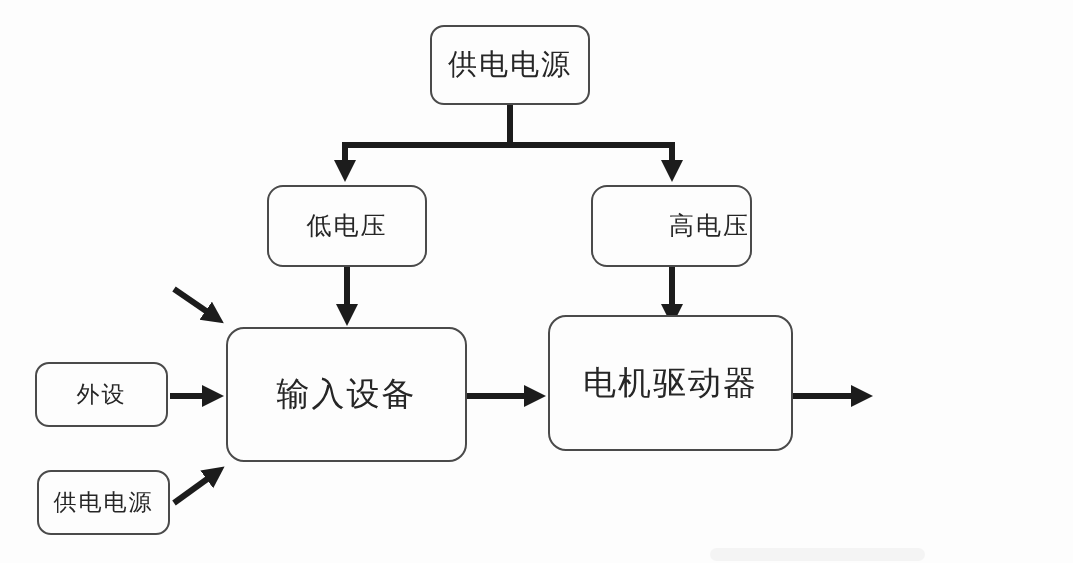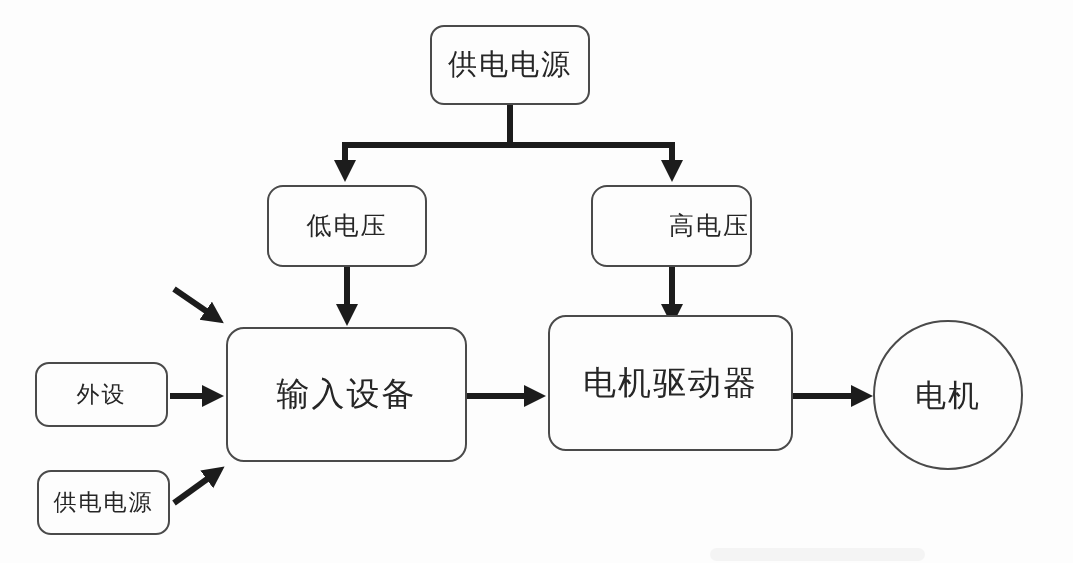--- a/index.html
+++ b/index.html
@@ -102,19 +102,16 @@
   </div>
 
   <div class="node node-ctrl">
     <span>输入设备</span>
   </div>
 
   <div class="node node-driver">
     <span>电机驱动器</span>
   </div>
 
-  <div class="node node-motor">
-    <span>电机</span>
-  </div>
 
   <div class="smudge"></div>
 
 </div>
 
 </body></html>

